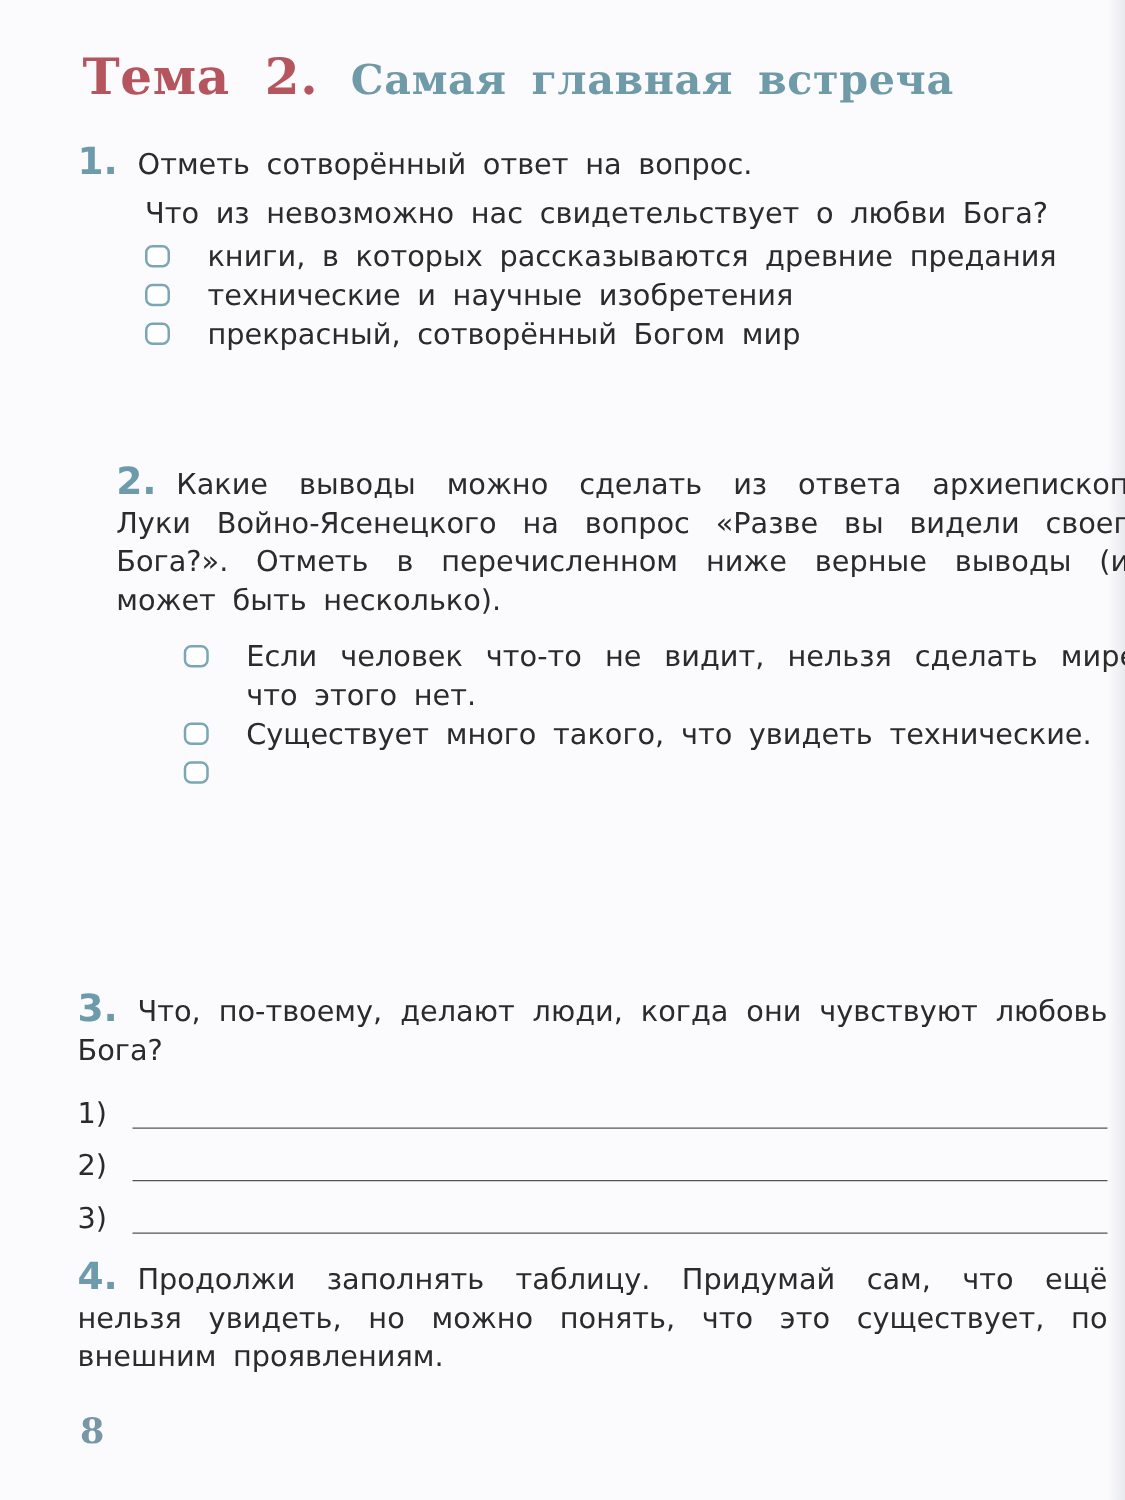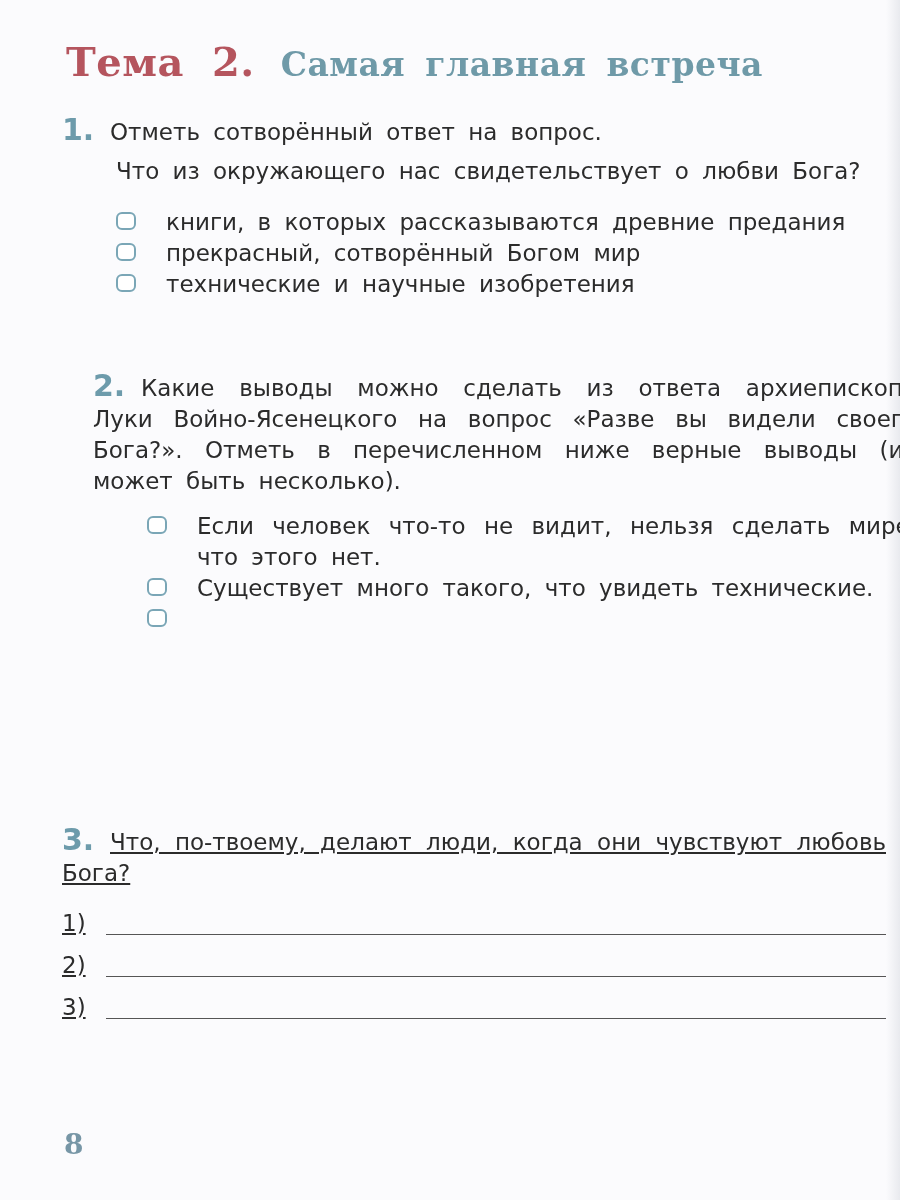--- a/index.html
+++ b/index.html
@@ -68,21 +68,21 @@
       width: 34px;
     }
     .indent-line {
       padding-left: 54px;
       margin-top: 8px;
     }
     .justify {
       text-align: justify;
     }
     .options {
-      margin-top: 20px;
+      margin-top: 4px;
     }
     .option {
       position: relative;
       padding-left: 104px;
       text-align: justify;
       line-height: 31px;
       min-height: 31px;
     }
     .checkbox {
       position: absolute;
@@ -144,34 +144,34 @@
 
   <div class="title">
     <span class="tema">Тема</span><span class="num">2.</span><span class="name">Самая главная встреча</span>
   </div>
 
   <div class="task" style="top:114px;">
     <div>
       <span class="task-num">1.</span><span>Отметь сотворённый ответ на вопрос.</span>
     </div>
     <div class="indent-line justify" style="padding-left:0; text-indent:54px;">
-      <span>Что из окружающего нас свидетельствует о любви Бога?</span>
+      <span>Что из невозможно нас свидетельствует о любви Бога?</span>
     </div>
     <div class="options">
       <div class="option">
         <span class="checkbox"></span>
         <span>книги, в которых рассказываются древние предания</span>
       </div>
       <div class="option">
         <span class="checkbox"></span>
+        <span>технические и научные изобретения</span>
+      </div>
+      <div class="option">
+        <span class="checkbox"></span>
         <span>прекрасный, сотворённый Богом мир</span>
-      </div>
-      <div class="option">
-        <span class="checkbox"></span>
-        <span>технические и научные изобретения</span>
       </div>
     </div>
   </div>
 
   <div class="task justify" style="top:370px;margin-left:31px;">
     <div class="justify">
       <span class="task-num">2.</span><span>Какие выводы можно сделать из ответа архиепископа Луки Войно-Ясенецкого на вопрос «Разве вы видели своего Бога?». Отметь в перечисленном ниже верные выводы (их может быть несколько).</span>
     </div>
     <div class="options" style="margin-top:14px;">
       <div class="option">
@@ -181,36 +181,41 @@
       <div class="option">
         <span class="checkbox"></span>
         <span>Существует много такого, что увидеть технические.</span>
       </div>
       <div class="option">
         <span class="checkbox"></span>
       </div>
     </div>
   </div>
 
-  <div class="task justify" style="top:824px;text-decoration:underline;">
+  <div class="task justify" style="top:792px;">
     <div class="justify">
       <span class="task-num">3.</span><span>Что, по-твоему, делают люди, когда они чувствуют любовь Бога?</span>
     </div>
     <div style="margin-top:8px;">
       <div class="answer-row">
         <span class="answer-num">1)</span>
         <input class="answer-line" type="text" value="" style="">
       </div>
       <div class="answer-row">
         <span class="answer-num">2)</span>
         <input class="answer-line" type="text" value="" style="">
       </div>
       <div class="answer-row">
         <span class="answer-num">3)</span>
         <input class="answer-line" type="text" value="" style="">
       </div>
     </div>
   </div>
 
+  <div class="task justify" style="top:1006px;">
+    <div class="justify">
+      <span class="task-num">4.</span><span>Продолжи заполнять таблицу. Придумай сам, что ещё нельзя увидеть, но можно понять, что это существует, по внешним проявлениям.</span>
+    </div>
+  </div>
 
   <div class="page-number">8</div>
 
 </div>
 
 </body></html>

